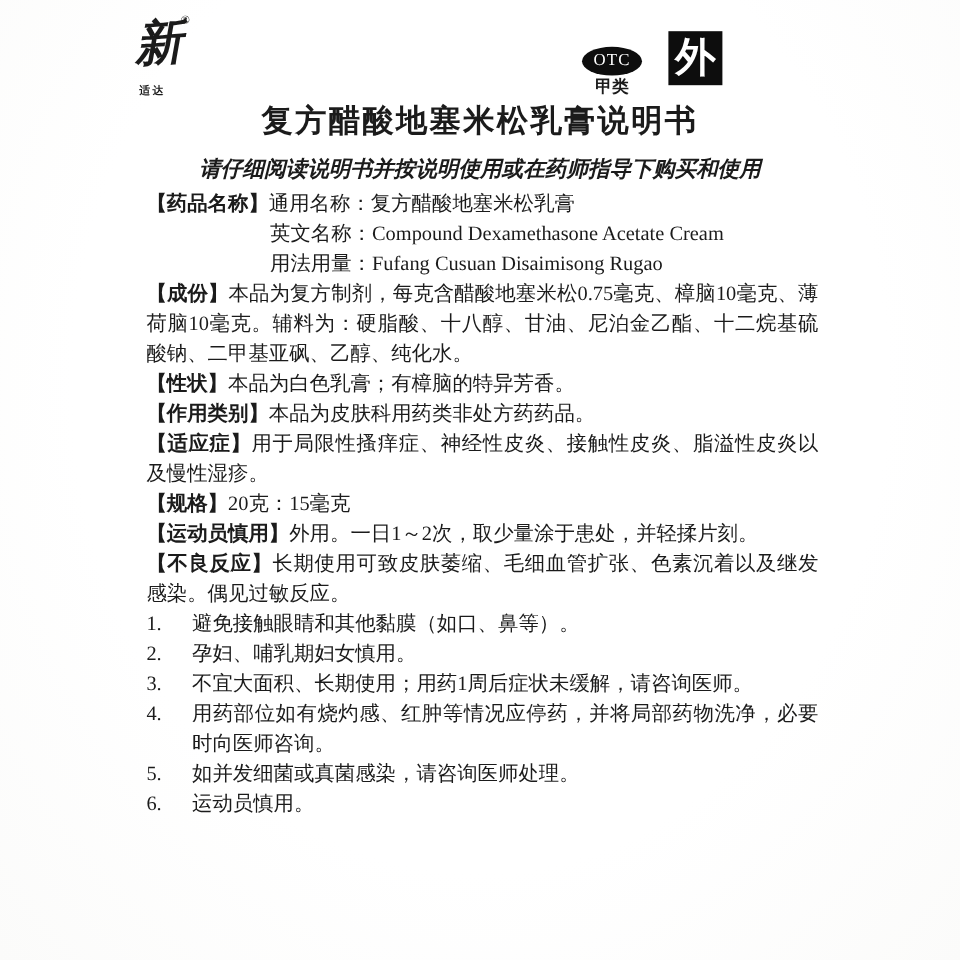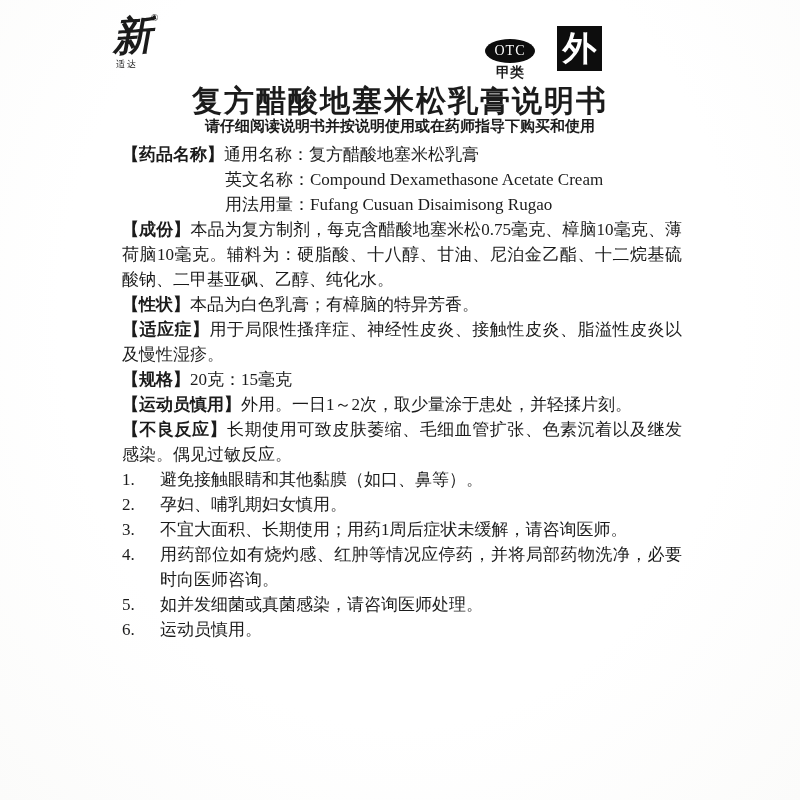--- a/index.html
+++ b/index.html
@@ -25,22 +25,22 @@
   .brand-char {
     font-family: "Liberation Serif", "DejaVu Serif", serif;
     font-size: 40px; font-weight: bold; font-style: italic;
     display: inline-block; transform: rotate(-4deg); line-height: 1;
   }
   .brand-reg {
     font-size: 10px; vertical-align: top; position: relative; top: -2px;
     font-style: normal; font-weight: normal;
   }
   .brand-sub {
-    font-size: 9px; font-weight: normal; letter-spacing: 2px;
-    margin-left: 4px; margin-top: 2px;
+    font-size: 9px; font-weight: bold; letter-spacing: 2px;
+    margin-left: 4px; margin-top: 13px;
   }
   .otc-group {
     position: absolute; left: 484px; top: 39px; text-align: center; width: 52px;
   }
   .otc-oval {
     display: inline-block; width: 50px; height: 24px; background: #0d0d0d;
     border-radius: 50%; color: #fff; font-weight: normal;
     font-family: "Liberation Serif", "DejaVu Serif", serif;
     font-size: 14px; line-height: 24px; text-align: center; letter-spacing: 1px;
   }
@@ -50,28 +50,30 @@
   }
   .ext-mark {
     position: absolute; left: 557px; top: 26px;
     width: 45px; height: 45px; background: #0d0d0d; color: #ffffff;
     font-size: 34px; font-weight: bold; line-height: 45px; text-align: center;
     font-family: "Liberation Serif", "DejaVu Serif", serif;
   }
   
   .title {
     text-align: center;
-    font-size: 30px; font-weight: bold; letter-spacing: 2px;
+    font-size: 26px; font-weight: bold; letter-spacing: 2px;
     line-height: 34px;
     margin-top: 0;
   }
   .notice {
     text-align: center;
     font-family: "Liberation Sans", "DejaVu Sans", sans-serif;
-    font-size: 15px; font-weight: bold; line-height: 16px;
+    font-size: 18px; font-weight: bold; line-height: 16px;
+    margin-top: 15px;
+    font-style: italic;
   }
   
   .body {
     margin: 8px 118px 0 122px;
     font-size: 17px; line-height: 25px;
   }
   .sec-label { font-weight: bold; margin-top: 44px; }
   .para { text-align: justify; }
   .hang { padding-left: 103px; }
   .drug-name-line { white-space: nowrap; }
@@ -108,20 +110,21 @@
     <div class="para">
       <div class="drug-name-line"><span class="sec-label">【药品名称】</span><span>通用名称：复方醋酸地塞米松乳膏</span></div>
       <div class="hang drug-name-line">英文名称：Compound Dexamethasone Acetate Cream</div>
       <div class="hang drug-name-line">用法用量：Fufang Cusuan Disaimisong Rugao</div>
     </div>
 
     <div class="para"><span class="sec-label">【成份】</span><span>本品为复方制剂，每克含醋酸地塞米松0.75毫克、樟脑10毫克、薄荷脑10毫克。辅料为：硬脂酸、十八醇、甘油、尼泊金乙酯、十二烷基硫酸钠、二甲基亚砜、乙醇、纯化水。</span></div>
 
     <div class="para"><span class="sec-label">【性状】</span><span>本品为白色乳膏；有樟脑的特异芳香。</span></div>
 
+    <div class="para"><span class="sec-label">【作用类别】</span><span>本品为皮肤科用药类非处方药药品。</span></div>
 
     <div class="para"><span class="sec-label">【适应症】</span><span>用于局限性搔痒症、神经性皮炎、接触性皮炎、脂溢性皮炎以及慢性湿疹。</span></div>
 
     <div class="para"><span class="sec-label">【规格】</span><span>20克：15毫克</span></div>
 
     <div class="para"><span class="sec-label">【运动员慎用】</span><span>外用。一日1～2次，取少量涂于患处，并轻揉片刻。</span></div>
 
     <div class="para"><span class="sec-label">【不良反应】</span><span>长期使用可致皮肤萎缩、毛细血管扩张、色素沉着以及继发感染。偶见过敏反应。</span></div>
 
 

